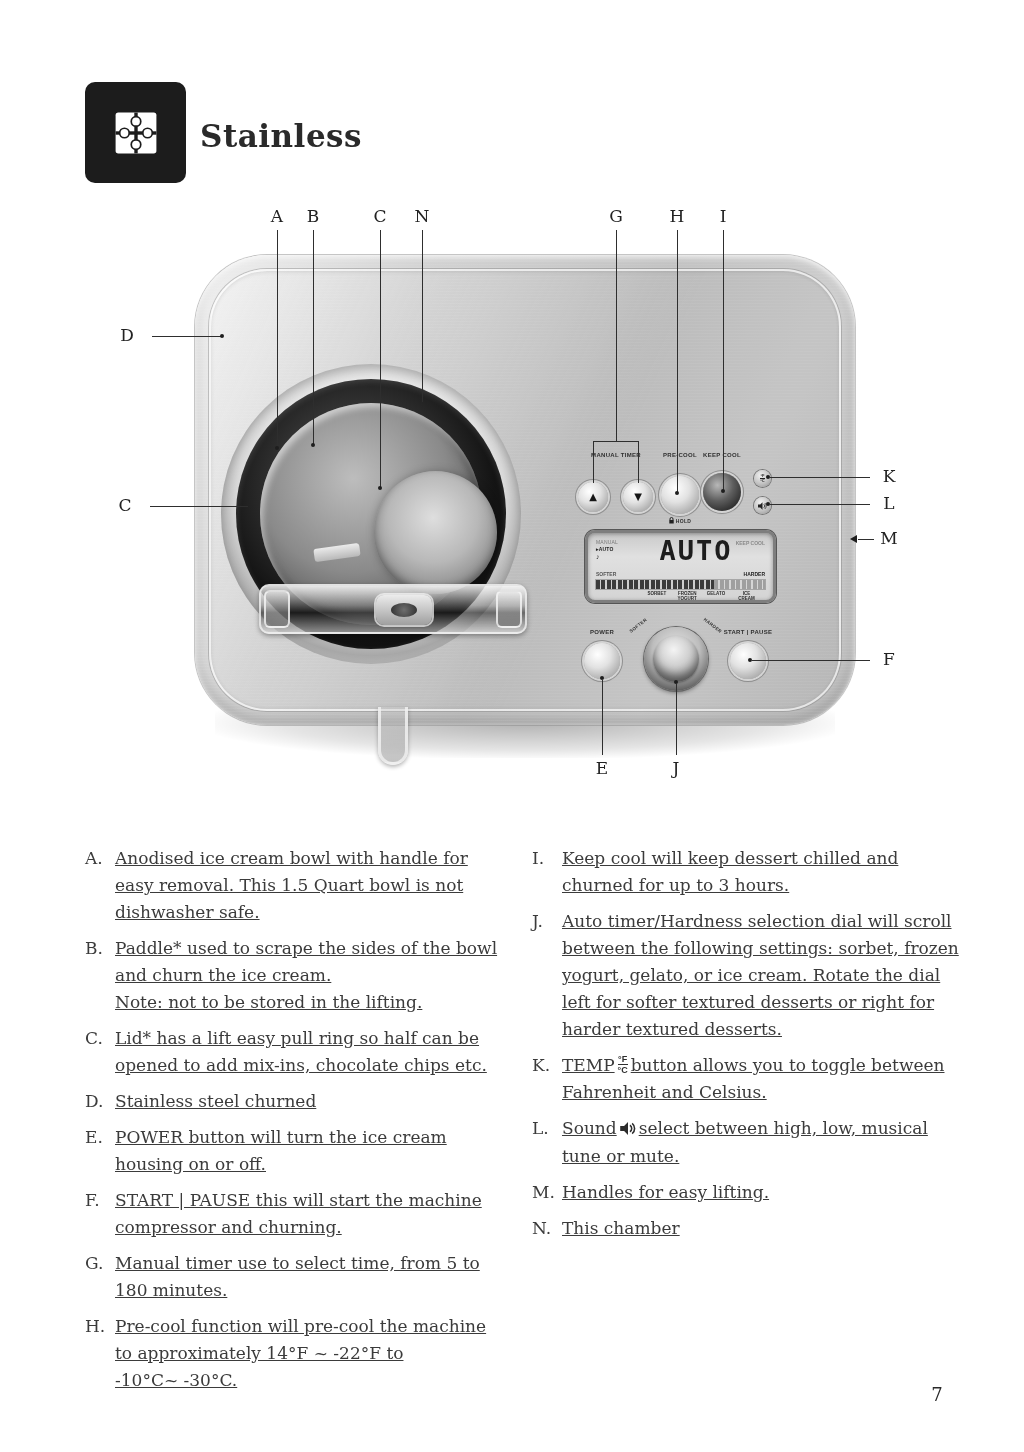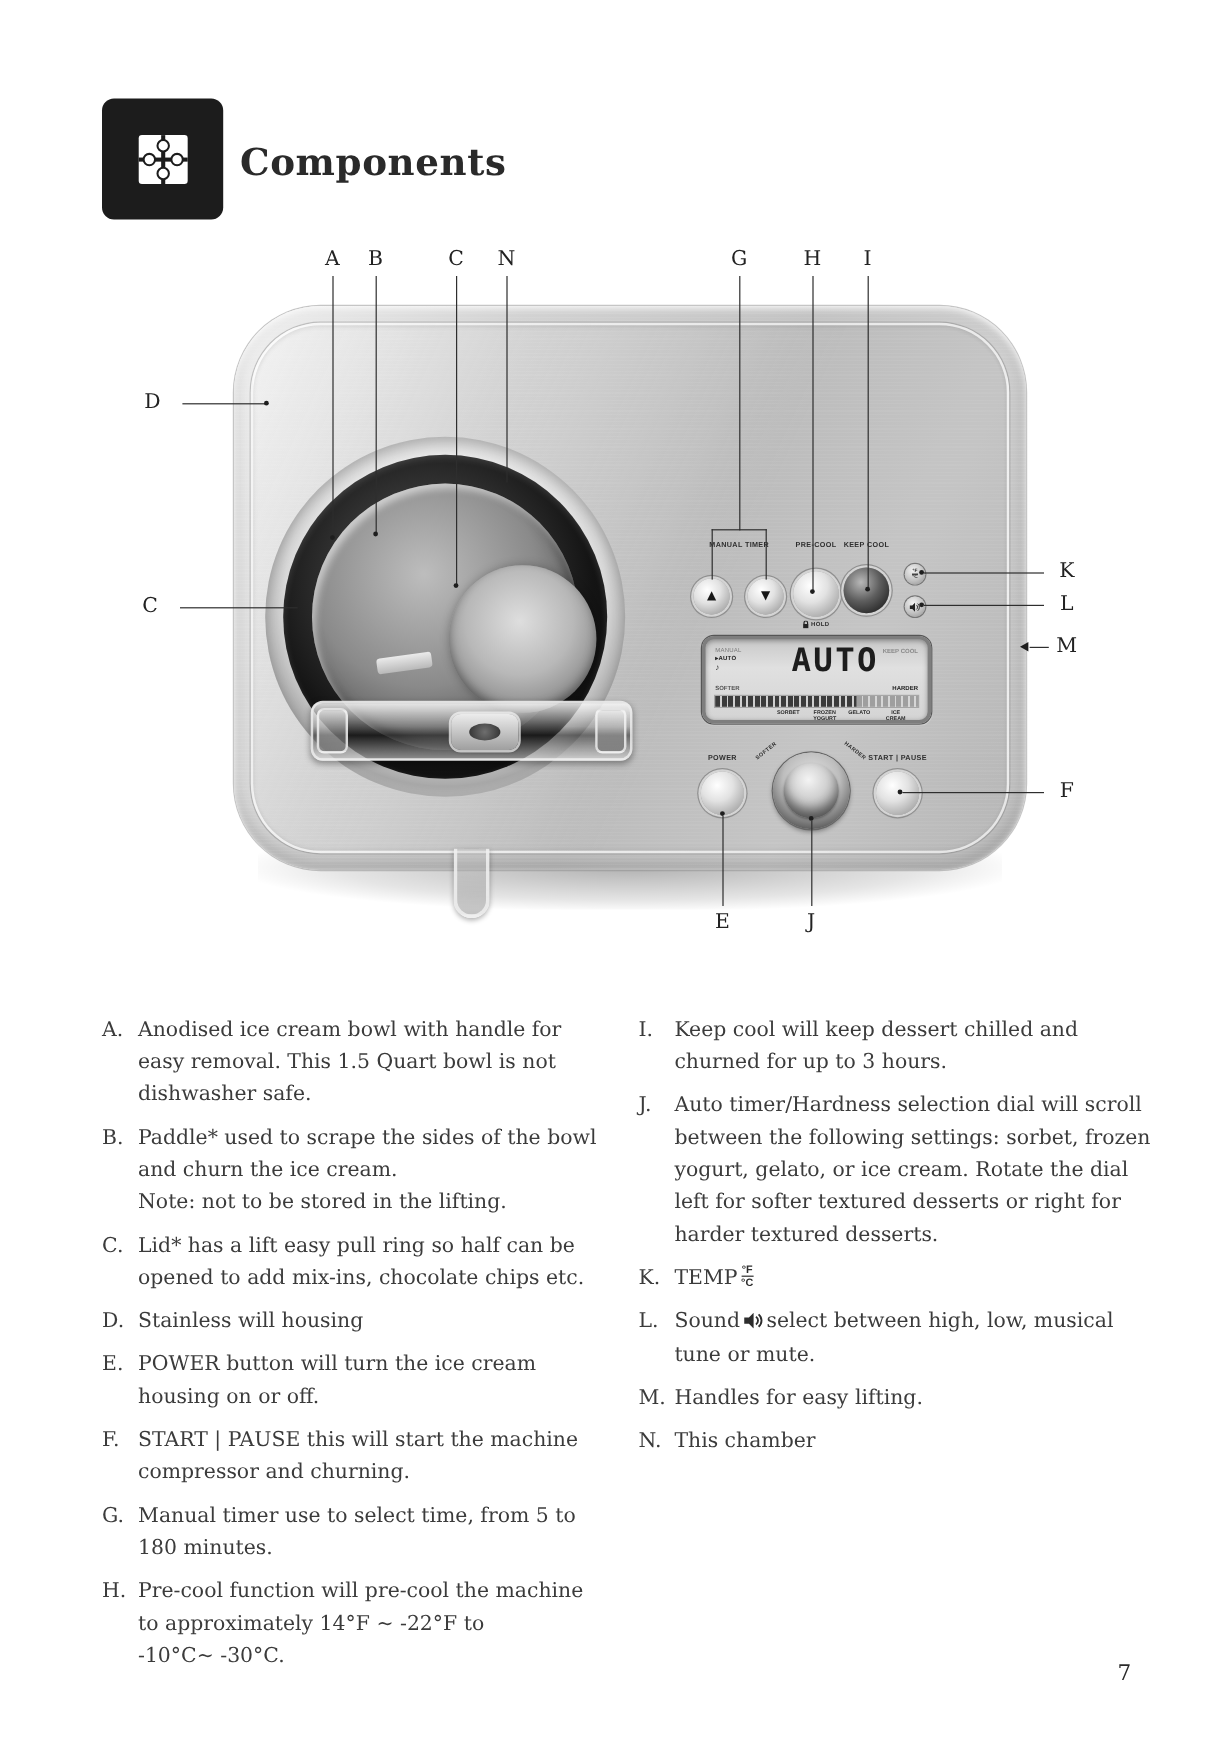--- a/index.html
+++ b/index.html
@@ -112,21 +112,21 @@
   .arrow-left { position:absolute; width:0; height:0; border-top:4px solid transparent;
     border-bottom:4px solid transparent; border-right:7px solid #1e1e1e; }
 
   
   .cols { position:absolute; left:85px; top:845px; width:880px; display:flex; gap:27px; }
   .col { font-size:17px; line-height:27px; color:#3b3b3b; }
   .col.left  { width:420px; }
   .col.right { width:433px; }
   .item { display:flex; margin-bottom:9px; }
   .item .letter { flex:none; width:30px; }
-  .item .text { flex:1; white-space:pre-line; }
+  .item .text { flex:1; white-space:pre-line;text-decoration:underline; }
   .temp-icon { display:inline-block; vertical-align:-2px; text-align:center; line-height:10px;
     font-family:"Liberation Sans",sans-serif; font-weight:bold; font-size:9px; color:#2d2d2d; margin:0 3px; }
   .temp-icon span { display:block; }
   .temp-icon span:first-child { border-bottom:1.5px solid #2d2d2d; }
   .speaker-inline { display:inline-block; vertical-align:-1px; margin:0 3px; }
   .footnote { margin-top:38px; font-size:17px; color:#3b3b3b; }
   .pageno { position:absolute; left:922px; top:1384px; width:30px; text-align:center; font-size:18px; color:#2a2a2a; }
 </style>
 </head>
 <body>
@@ -141,21 +141,21 @@
       <circle cx="50" cy="33" r="7" fill="#ffffff"></circle>
         <circle cx="50" cy="33" r="7" fill="none" stroke="#1c1c1c" stroke-width="2.5"></circle>
       <circle cx="67" cy="50" r="7" fill="#ffffff"></circle>
         <circle cx="67" cy="50" r="7" fill="none" stroke="#1c1c1c" stroke-width="2.5"></circle>
       <circle cx="50" cy="67" r="7" fill="#ffffff"></circle>
         <circle cx="50" cy="67" r="7" fill="none" stroke="#1c1c1c" stroke-width="2.5"></circle>
       <circle cx="33" cy="50" r="7" fill="#ffffff"></circle>
         <circle cx="33" cy="50" r="7" fill="none" stroke="#1c1c1c" stroke-width="2.5"></circle>
     </svg>
   </div>
-  <h1 class="page-title">Components</h1>
+  <h1 class="page-title">Stainless</h1>
 
   <div class="ground-shadow"></div>
 
   <div class="machine">
     <div class="inner-plate"></div>
 
     <div class="recess">
       <div class="chamber-ring">
         <div class="lid">
           <div class="dome"></div>
@@ -299,21 +299,21 @@
           <span class="letter">B.</span>
           <span class="text">Paddle* used to scrape the sides of the bowl and churn the ice cream.
 Note: not to be stored in the lifting.</span>
         </div>
       <div class="item">
           <span class="letter">C.</span>
           <span class="text">Lid* has a lift easy pull ring so half can be opened to add mix-ins, chocolate chips etc.</span>
         </div>
       <div class="item">
           <span class="letter">D.</span>
-          <span class="text">Stainless will housing</span>
+          <span class="text">Stainless steel churned</span>
         </div>
       <div class="item">
           <span class="letter">E.</span>
           <span class="text">POWER button will turn the ice cream housing on or off.</span>
         </div>
       <div class="item">
           <span class="letter">F.</span>
           <span class="text">START | PAUSE this will start the machine compressor and churning.</span>
         </div>
       <div class="item">
@@ -330,21 +330,21 @@
       <div class="item">
           <span class="letter">I.</span>
           <span class="text">Keep cool will keep dessert chilled and churned for up to 3 hours.</span>
         </div>
       <div class="item">
           <span class="letter">J.</span>
           <span class="text">Auto timer/Hardness selection dial will scroll between the following settings: sorbet, frozen yogurt, gelato, or ice cream. Rotate the dial left for softer textured desserts or right for harder textured desserts.</span>
         </div>
       <div class="item">
         <span class="letter">K.</span>
-        <span class="text"><span>TEMP</span><span class="temp-icon"><span>°F</span><span>°C</span></span></span>
+        <span class="text"><span>TEMP</span><span class="temp-icon"><span>°F</span><span>°C</span></span><span>button allows you to toggle between Fahrenheit and Celsius.</span></span>
       </div>
       <div class="item">
         <span class="letter">L.</span>
         <span class="text"><span>Sound</span><span class="speaker-inline"><svg width="16" height="13" viewBox="0 0 12 10">
                 <polygon points="0,3 3,3 6,0 6,10 3,7 0,7" fill="#2d2d2d"></polygon>
                 <path d="M7.5,2.5 a3,3 0 0 1 0,5" stroke="#2d2d2d" fill="none" stroke-width="1.2"></path>
                 <path d="M9.2,1 a5.2,5.2 0 0 1 0,8" stroke="#2d2d2d" fill="none" stroke-width="1.2"></path>
               </svg></span><span>select between high, low, musical tune or mute.</span></span>
       </div>
       <div class="item">

